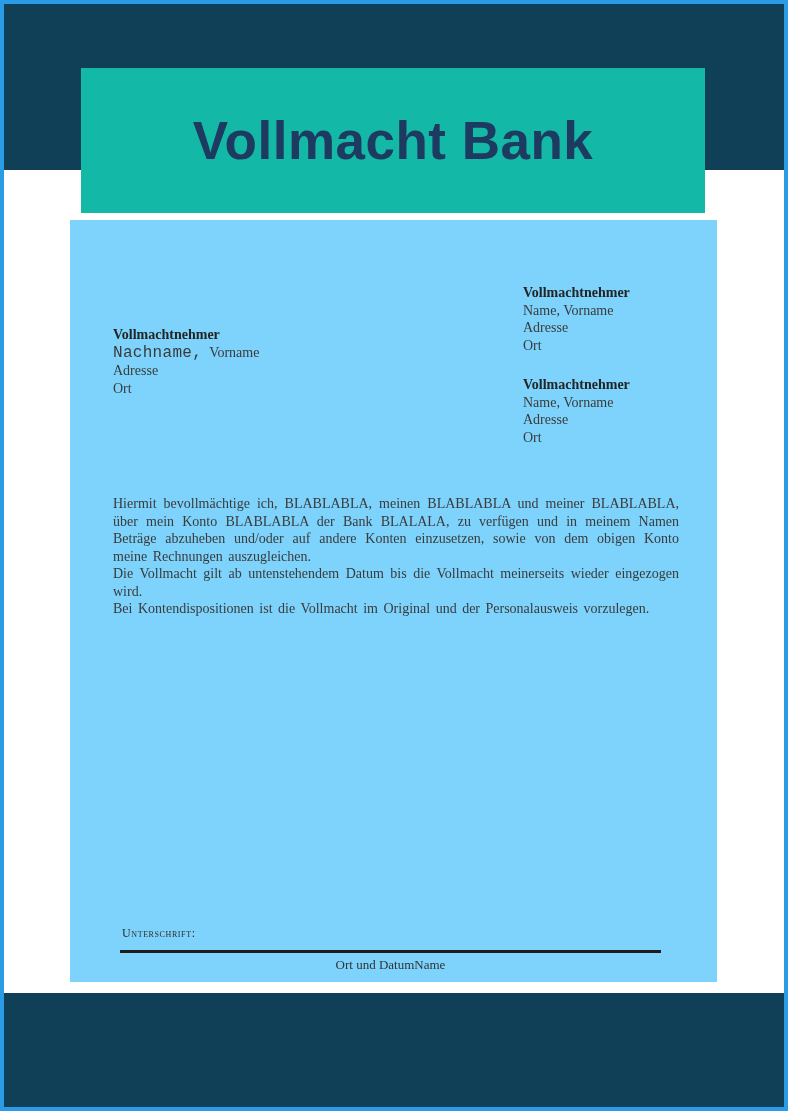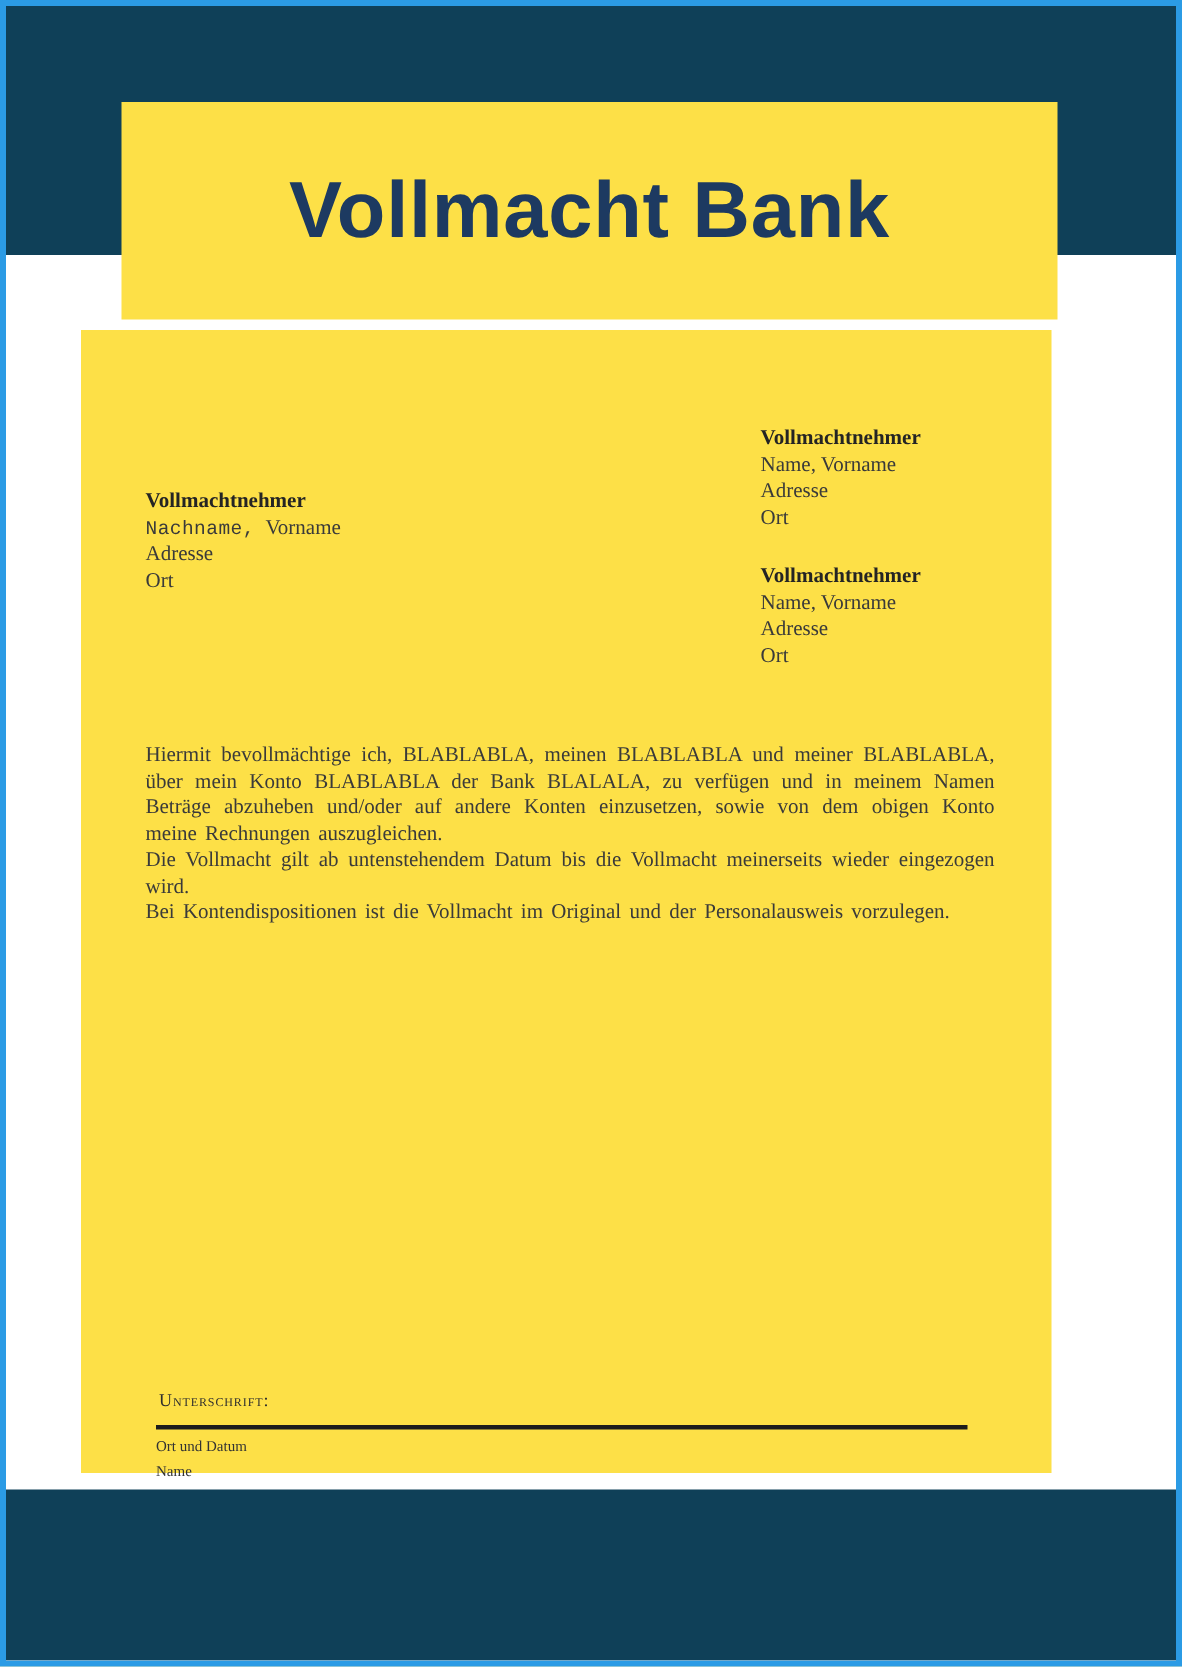--- a/index.html
+++ b/index.html
@@ -15,57 +15,57 @@
     border: 4px solid #2b9be5;
     overflow: hidden;
   }
   .band { position: absolute; left: 0; width: 780px; background: #0f4058; }
   .band-top { top: 0; height: 166px; }
   .band-bottom { top: 989px; height: 114px; }
   .banner {
     position: absolute;
     left: 77px; top: 64px;
     width: 624px; height: 145px;
-    background: #fde047;
+    background: #14b8a6;
     display: flex; flex-direction: column;
     align-items: center; justify-content: center;
     z-index: 2;
   }
   .banner .title-line {
     font-family: "Liberation Sans", sans-serif;
     font-weight: 700;
     font-size: 53px;
     line-height: 61px;
     color: #1d3a61;
     letter-spacing: 0.5px;
     white-space: nowrap;
   }
   .page {
     position: absolute;
-    left: 50px; top: 216px;
+    left: 66px; top: 216px;
     width: 647px; height: 762px;
-    background: #fde047;
+    background: #7dd3fc;
     color: #3a3a3a;
     font-size: 14px;
     line-height: 17.5px;
   }
   .addr-heading, .subject-heading {
     font-weight: 700;
     color: #242424;
   }
   .grantor-block {
     position: absolute; left: 43px; top: 106px; width: 220px;
   }
   .grantee-column {
     position: absolute; left: 453px; top: 64px; width: 180px;
   }
   .grantee-block + .grantee-block { margin-top: 22px; }
   .mono {
     font-family: "Liberation Mono", monospace;
-    font-size: 13px;
+    font-size: 16px;
     letter-spacing: 0.3px;
   }
   .serif-after-mono { margin-left: 7px; }
   .body-section {
     position: absolute; left: 43px; top: 275px; width: 566px;
   }
   .body-paragraph {
     text-align: justify;
     word-spacing: 2px;
   }
@@ -78,25 +78,24 @@
     letter-spacing: 0.6px;
     color: #2e2e2e;
     margin-left: 2px;
   }
   .signature-line {
     margin-top: 7px;
     border-top: 3px solid #1c1c1c;
   }
   .signature-captions {
     display: flex;
-    justify-content: flex-end;
-    font-size: 10px;
+    justify-content: center;
+    font-size: 13px;
     margin-top: 3px;
     color: #333333;
-    flex-direction: column;
   }
 </style>
 </head>
 <body>
 
 <div class="frame">
 
   <div class="band band-top"></div>
   <div class="band band-bottom"></div>
 

